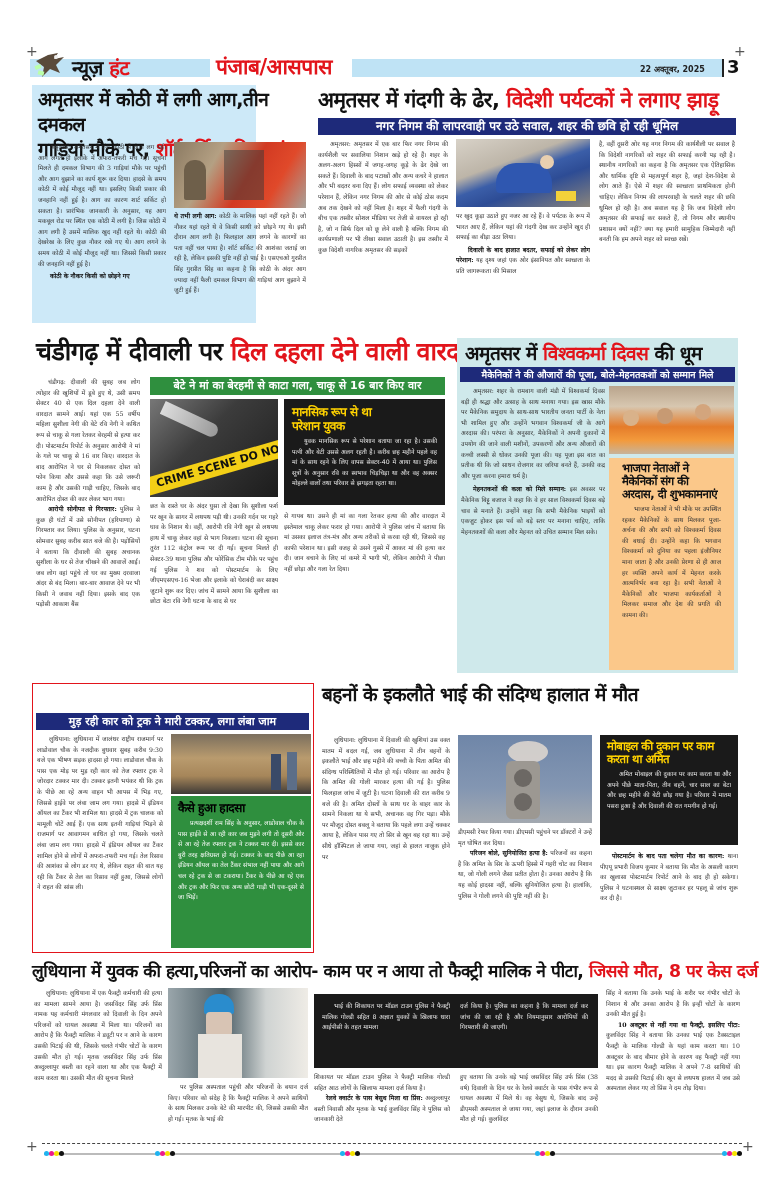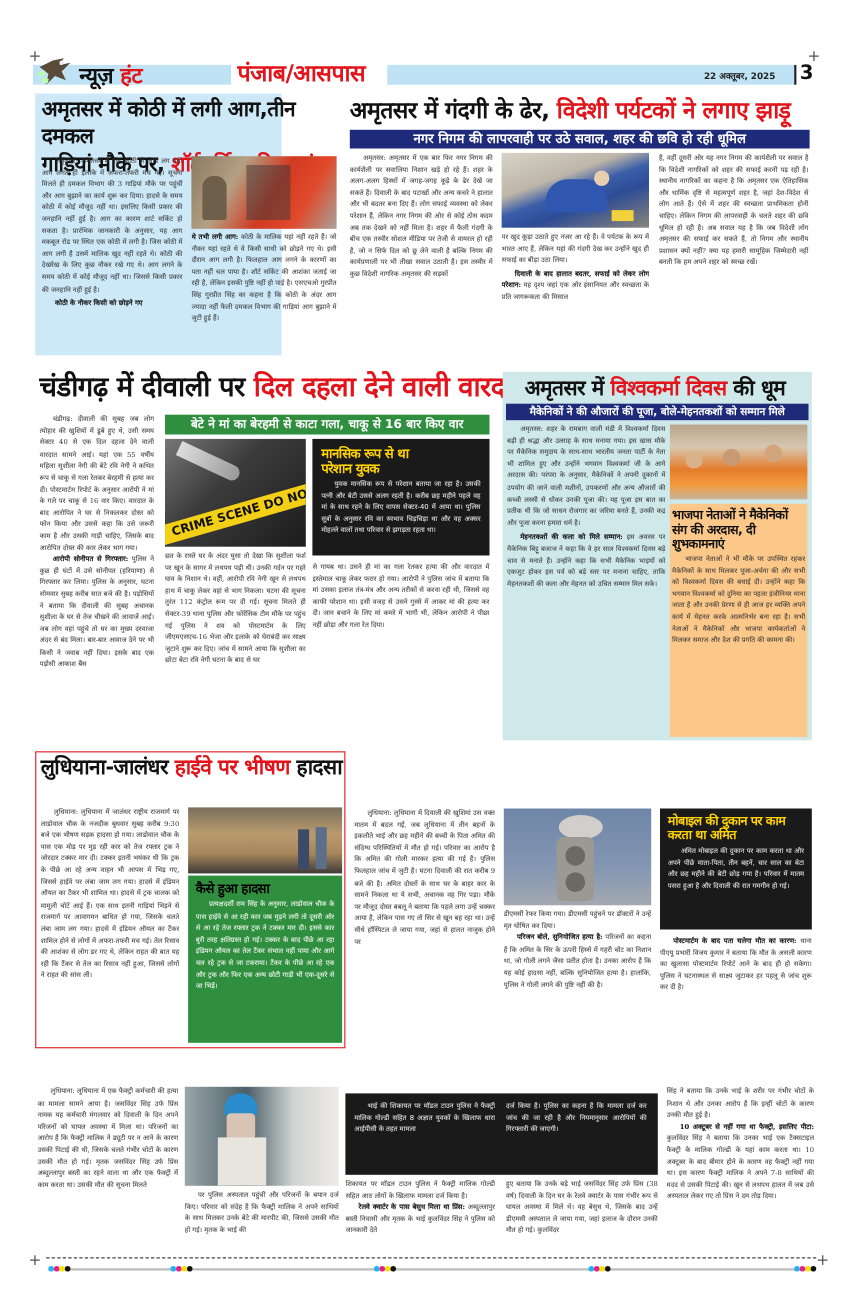--- a/index.html
+++ b/index.html
@@ -107,62 +107,61 @@
     <div class="body-txt" style="color:#eee;font-family:'DejaVu Sans',sans-serif;font-size:6.2px;line-height:10.6px;margin-top:3px;height:70px">
         <p>युवक मानसिक रूप से परेशान बताया जा रहा है। उसकी पत्नी और बेटी उससे अलग रहती है। करीब छह महीने पहले वह मां के साथ रहने के लिए वापस सेक्टर-40 में आया था। पुलिस सूत्रों के अनुसार रवि का स्वभाव चिड़चिड़ा था और वह अक्सर मोहल्ले वालों तथा परिवार से झगड़ता रहता था।</p>
       </div>
   </div>
   <div class="abs body-txt" style="left:252px;top:176px;width:161px;height:130px">
     <p style="text-indent:0">से गायब था। उसने ही मां का गला रेतकर हत्या की और वारदात में इस्तेमाल चाकू लेकर फरार हो गया। आरोपी ने पुलिस जांच में बताया कि मां उसका इलाज तंत्र-मंत्र और अन्य तरीकों से करवा रही थी, जिससे वह काफी परेशान था। इसी वजह से उसने गुस्से में आकर मां की हत्या कर दी। जान बचाने के लिए मां कमरे में भागी भी, लेकिन आरोपी ने पीछा नहीं छोड़ा और गला रेत दिया।</p>
   </div>
 </div>
 
 <div class="abs" style="left:457px;top:338px;width:281px;height:335px;background:#cfe9eb">
-  <div class="abs hd" style="left:20px;top:2px;font-size:19px;line-height:26px;white-space:nowrap">
+  <div class="abs hd" style="left:8px;top:2px;font-size:19px;line-height:26px;white-space:nowrap">
     <span>अमृतसर में </span><span class="red">विश्वकर्मा दिवस</span><span> की धूम</span>
   </div>
   <div class="abs strip" style="left:3px;top:29px;width:275px;height:15px;background:#1e2a7a;font-size:9.5px;line-height:15px">मैकेनिकों ने की औजारों की पूजा, बोले-मेहनतकशों को सम्मान मिले</div>
   <div class="abs body-txt" style="left:4px;top:48px;width:144px;height:284px">
     <p>अमृतसर: शहर के रामबाग वाली मंडी में विश्वकर्मा दिवस बड़ी ही श्रद्धा और उत्साह के साथ मनाया गया। इस खास मौके पर मैकेनिक समुदाय के साथ-साथ भारतीय जनता पार्टी के नेता भी शामिल हुए और उन्होंने भगवान विश्वकर्मा जी के आगे अरदास की। परंपरा के अनुसार, मैकेनिकों ने अपनी दुकानों में उपयोग की जाने वाली मशीनों, उपकरणों और अन्य औजारों की कच्ची लस्सी से धोकर उनकी पूजा की। यह पूजा इस बात का प्रतीक थी कि जो साधन रोजगार का जरिया बनते हैं, उनकी कद्र और पूजा करना हमारा धर्म है।</p>
     <p style="margin-top:3px"><b>मेहनतकशों की कला को मिले सम्मान:</b><span> इस अवसर पर मैकेनिक बिट्टू बजाज ने कहा कि वे हर साल विश्वकर्मा दिवस बड़े चाव से मनाते हैं। उन्होंने कहा कि सभी मैकेनिक भाइयों को एकजुट होकर इस पर्व को बड़े स्तर पर मनाना चाहिए, ताकि मेहनतकशों की कला और मेहनत को उचित सम्मान मिल सके।</span></p>
   </div>
   <div class="abs photo" style="left:152px;top:48px;width:125px;height:68px;background:linear-gradient(180deg,#b9a48c 0%,#d7c7b0 30%,#e57c2a 60%,#f39a3c 80%,#c7b39a 100%)">
     <div style="position:absolute;left:14px;top:24px;width:16px;height:16px;background:#d9b28a;border-radius:50%"></div>
     <div style="position:absolute;left:48px;top:22px;width:16px;height:16px;background:#c79a73;border-radius:50%"></div>
     <div style="position:absolute;left:86px;top:18px;width:16px;height:16px;background:#d3a57d;border-radius:50%"></div>
   </div>
-  <div class="abs" style="left:152px;top:120px;width:125px;height:212px;background:#fbc88a;padding:4px 2px">
+  <div class="abs" style="left:152px;top:120px;width:125px;height:212px;background:#fbc88a;padding:4px 13px">
     <div class="hd" style="font-size:11.5px;line-height:13px">भाजपा नेताओं ने मैकेनिकों संग की अरदास, दी शुभकामनाएं</div>
     <div class="body-txt" style="font-family:'DejaVu Sans',sans-serif;margin-top:3px;height:150px">
         <p>भाजपा नेताओं ने भी मौके पर उपस्थित रहकर मैकेनिकों के साथ मिलकर पूजा-अर्चना की और सभी को विश्वकर्मा दिवस की बधाई दी। उन्होंने कहा कि भगवान विश्वकर्मा को दुनिया का पहला इंजीनियर माना जाता है और उनकी प्रेरणा से ही आज हर व्यक्ति अपने कार्य में मेहनत करके आत्मनिर्भर बना रहा है। सभी नेताओं ने मैकेनिकों और भाजपा कार्यकर्ताओं ने मिलकर समाज और देश की प्रगति की कामना की।</p>
       </div>
   </div>
 </div>
 
 <div class="abs" style="left:32px;top:683px;width:282px;height:270px;border:1.5px solid #e2141b">
-  <div class="abs hd" style="left:4px;top:1px;font-size:19px;line-height:26px;white-space:nowrap">
-    <span>लुधियाना-जालंधर </span><span class="red">हाईवे पर भीषण</span><span> हादसा</span>
-  </div>
+  <div class="abs strip" style="left:3px;top:29px;width:273px;height:17px;background:#1e2a7a;font-size:11px;line-height:17px">मुड़ रही कार को ट्रक ने मारी टक्कर, लगा लंबा जाम</div>
   <div class="abs body-txt" style="left:4px;top:50px;width:126px;height:216px">
     <p>लुधियाना: लुधियाना में जालंधर राष्ट्रीय राजमार्ग पर लाडोवाल चौक के नजदीक बुधवार सुबह करीब 9:30 बजे एक भीषण सड़क हादसा हो गया। लाडोवाल चौक के पास एक मोड़ पर मुड़ रही कार को तेज रफ्तार ट्रक ने जोरदार टक्कर मार दी। टक्कर इतनी भयंकर थी कि ट्रक के पीछे आ रहे अन्य वाहन भी आपस में भिड़ गए, जिससे हाईवे पर लंबा जाम लग गया। हादसे में इंडियन ऑयल का टैंकर भी शामिल था। हादसे में ट्रक चालक को मामूली चोटें आई हैं। एक साथ इतनी गाड़ियां भिड़ने से राजमार्ग पर आवागमन बाधित हो गया, जिसके चलते लंबा जाम लग गया। हादसे में इंडियन ऑयल का टैंकर शामिल होने से लोगों में अफरा-तफरी मच गई। तेल रिसाव की आशंका से लोग डर गए थे, लेकिन राहत की बात यह रही कि टैंकर से तेल का रिसाव नहीं हुआ, जिससे लोगों ने राहत की सांस ली।</p>
   </div>
   <div class="abs photo" style="left:138px;top:50px;width:140px;height:60px;background:linear-gradient(180deg,#7b6f5e 0%,#b99b6e 40%,#a6865a 70%,#3e3a36 100%)">
     <div style="position:absolute;left:100px;top:20px;width:10px;height:36px;background:#3a4a68"></div>
     <div style="position:absolute;left:116px;top:18px;width:10px;height:38px;background:#5c6e88"></div>
   </div>
   <div class="abs" style="left:138px;top:112px;width:140px;height:152px;background:#2f8f3e;padding:5px 7px">
     <div class="hd" style="color:#000000;font-size:12px;line-height:15px">कैसे हुआ हादसा</div>
     <div class="body-txt" style="color:#fff;font-family:'DejaVu Sans',sans-serif;margin-top:2px;height:120px">
         <p>प्रत्यक्षदर्शी राम सिंह के अनुसार, लाडोवाल चौक के पास हाईवे से आ रही कार जब मुड़ने लगी तो दूसरी ओर से आ रहे तेज रफ्तार ट्रक ने टक्कर मार दी। इससे कार बुरी तरह क्षतिग्रस्त हो गई। टक्कर के बाद पीछे आ रहा इंडियन ऑयल का तेल टैंकर संभाल नहीं पाया और आगे चल रहे ट्रक से जा टकराया। टैंकर के पीछे आ रहे एक और ट्रक और फिर एक अन्य छोटी गाड़ी भी एक-दूसरे से जा भिड़ें।</p>
       </div>
   </div>
 </div>
 
 <div class="abs" style="left:318px;top:683px;width:422px;height:270px">
   <div class="abs hd" style="left:4px;top:0;width:418px;font-size:19px;line-height:23px">
+    <div>बहनों के इकलौते भाई की संदिग्ध हालात में मौत</div>
   </div>
   <div class="abs body-txt" style="left:4px;top:52px;width:128px;height:216px">
     <p>लुधियाना: लुधियाना में दिवाली की खुशियां उस वक्त मातम में बदल गईं, जब लुधियाना में तीन बहनों के इकलौते भाई और छह महीने की बच्ची के पिता अमित की संदिग्ध परिस्थितियों में मौत हो गई। परिवार का आरोप है कि अमित की गोली मारकर हत्या की गई है। पुलिस फिलहाल जांच में जुटी है। घटना दिवाली की रात करीब 9 बजे की है। अमित दोस्तों के साथ घर के बाहर कार के सामने निकला था ये सभी, अचानक वह गिर पड़ा। मौके पर मौजूद दोस्त बबलू ने बताया कि पहले लगा उन्हें चक्कर आया है, लेकिन पास गए तो सिर से खून बह रहा था। उन्हें सीधे हॉस्पिटल ले जाया गया, जहां से हालत नाजुक होने पर</p>
   </div>
   <div class="abs photo" style="left:140px;top:52px;width:134px;height:88px;background:linear-gradient(180deg,#6f86a8 0%,#8396b2 60%,#a3a9b0 100%)">
     <div style="position:absolute;left:50px;top:6px;width:40px;height:22px;background:#e8ded3;border-radius:50%;opacity:.8"></div>
     <div style="position:absolute;left:48px;top:26px;width:34px;height:58px;background:#9c9892;border-radius:6px"></div>
     <div style="position:absolute;left:56px;top:34px;width:18px;height:18px;background:#6c6864;border-radius:50%"></div>
     <div style="position:absolute;left:56px;top:58px;width:18px;height:18px;background:#6c6864;border-radius:50%"></div>
   </div>
@@ -175,20 +174,23 @@
     <div class="body-txt" style="color:#eee;font-family:'DejaVu Sans',sans-serif;margin-top:3px;height:70px">
         <p>अमित मोबाइल की दुकान पर काम करता था और अपने पीछे माता-पिता, तीन बहनें, चार साल का बेटा और छह महीने की बेटी छोड़ गया है। परिवार में मातम पसरा हुआ है और दिवाली की रात गमगीन हो गई।</p>
       </div>
   </div>
   <div class="abs body-txt" style="left:282px;top:168px;width:138px;height:100px">
     <p><b>पोस्टमार्टम के बाद पता चलेगा मौत का कारण:</b><span> थाना पीएयू प्रभारी विजय कुमार ने बताया कि मौत के असली कारण का खुलासा पोस्टमार्टम रिपोर्ट आने के बाद ही हो सकेगा। पुलिस ने घटनास्थल से साक्ष्य जुटाकर हर पहलू से जांच शुरू कर दी है।</span></p>
   </div>
 </div>
 
 <div class="abs" style="left:32px;top:960px;width:708px;height:178px">
+  <div class="abs hd" style="left:0;top:0;font-size:17.3px;line-height:22px;white-space:nowrap">
+    <span>लुधियाना में युवक की हत्या,परिजनों का आरोप- काम पर न आया तो फैक्ट्री मालिक ने पीटा, </span><span class="red">जिससे मौत, 8 पर केस दर्ज</span>
+  </div>
   <div class="abs body-txt" style="left:2px;top:28px;width:128px;height:148px">
     <p>लुधियाना: लुधियाना में एक फैक्ट्री कर्मचारी की हत्या का मामला सामने आया है। जसविंदर सिंह उर्फ प्रिंस नामक यह कर्मचारी मंगलवार को दिवाली के दिन अपने परिजनों को घायल अवस्था में मिला था। परिजनों का आरोप है कि फैक्ट्री मालिक ने ड्यूटी पर न आने के कारण उसकी पिटाई की थी, जिसके चलते गंभीर चोटों के कारण उसकी मौत हो गई। मृतक जसविंदर सिंह उर्फ प्रिंस अब्दुल्लापुर बस्ती का रहने वाला था और एक फैक्ट्री में काम करता था। उसकी मौत की सूचना मिलते</p>
   </div>
   <div class="abs photo" style="left:136px;top:28px;width:140px;height:90px;background:linear-gradient(90deg,#9aa6ab 0%,#4c5e66 40%,#cfd3d2 70%,#efece6 100%)">
     <div style="position:absolute;left:36px;top:6px;width:30px;height:20px;background:#2a8ccd;border-radius:14px 14px 2px 2px"></div>
     <div style="position:absolute;left:38px;top:24px;width:26px;height:24px;background:#d8c4b4;border-radius:4px"></div>
     <div style="position:absolute;left:30px;top:46px;width:44px;height:44px;background:#e8e4de"></div>
   </div>
   <div class="abs body-txt" style="left:136px;top:122px;width:140px;height:54px">
     <p>पर पुलिस अस्पताल पहुंची और परिजनों के बयान दर्ज किए। परिवार को संदेह है कि फैक्ट्री मालिक ने अपने साथियों के साथ मिलकर उनके बेटे की मारपीट की, जिससे उसकी मौत हो गई। मृतक के भाई की</p>

